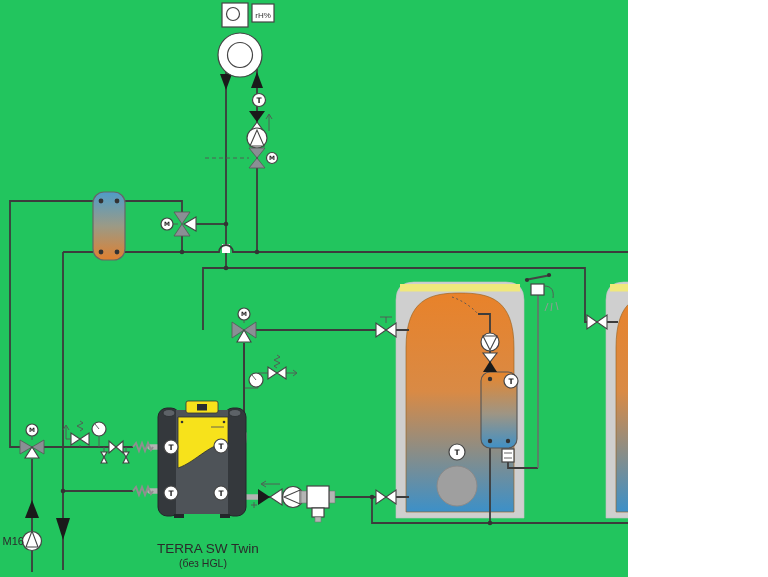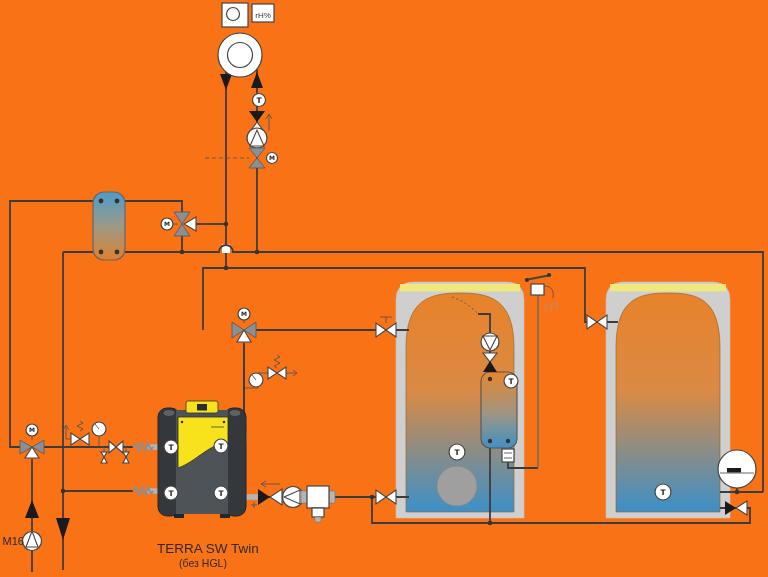--- a/index.html
+++ b/index.html
@@ -1,16 +1,16 @@
 <!DOCTYPE html>
 <html><head>
 <meta charset="utf-8">
 <style>
   html,body{margin:0;padding:0;background:#ffffff;}
-  .stage{position:relative;width:768px;height:577px;background:#f97316;overflow:hidden;
+  .stage{position:relative;width:628px;height:577px;background:#22c55e;overflow:hidden;
          font-family:"Liberation Sans", sans-serif;}
   .pipe{stroke:#3c3c3c;stroke-width:1.8;fill:none;}
   .pipe-thin{stroke:#6b6b6b;stroke-width:1.5;fill:none;}
   .gpipe{stroke:#b3b3b3;stroke-width:5.5;fill:none;stroke-linecap:round;}
   .flex{stroke:#8f8f8f;stroke-width:2;fill:none;}
   .vgray{fill:#8a8f94;stroke:#555;stroke-width:0.8;}
   .vwhite{fill:#ffffff;stroke:#444;stroke-width:1.1;}
   .blk{fill:#1a1a1a;stroke:none;}
   .sym{fill:#fff;stroke:#444;stroke-width:1.2;}
   .dot{fill:#333;stroke:none;}

